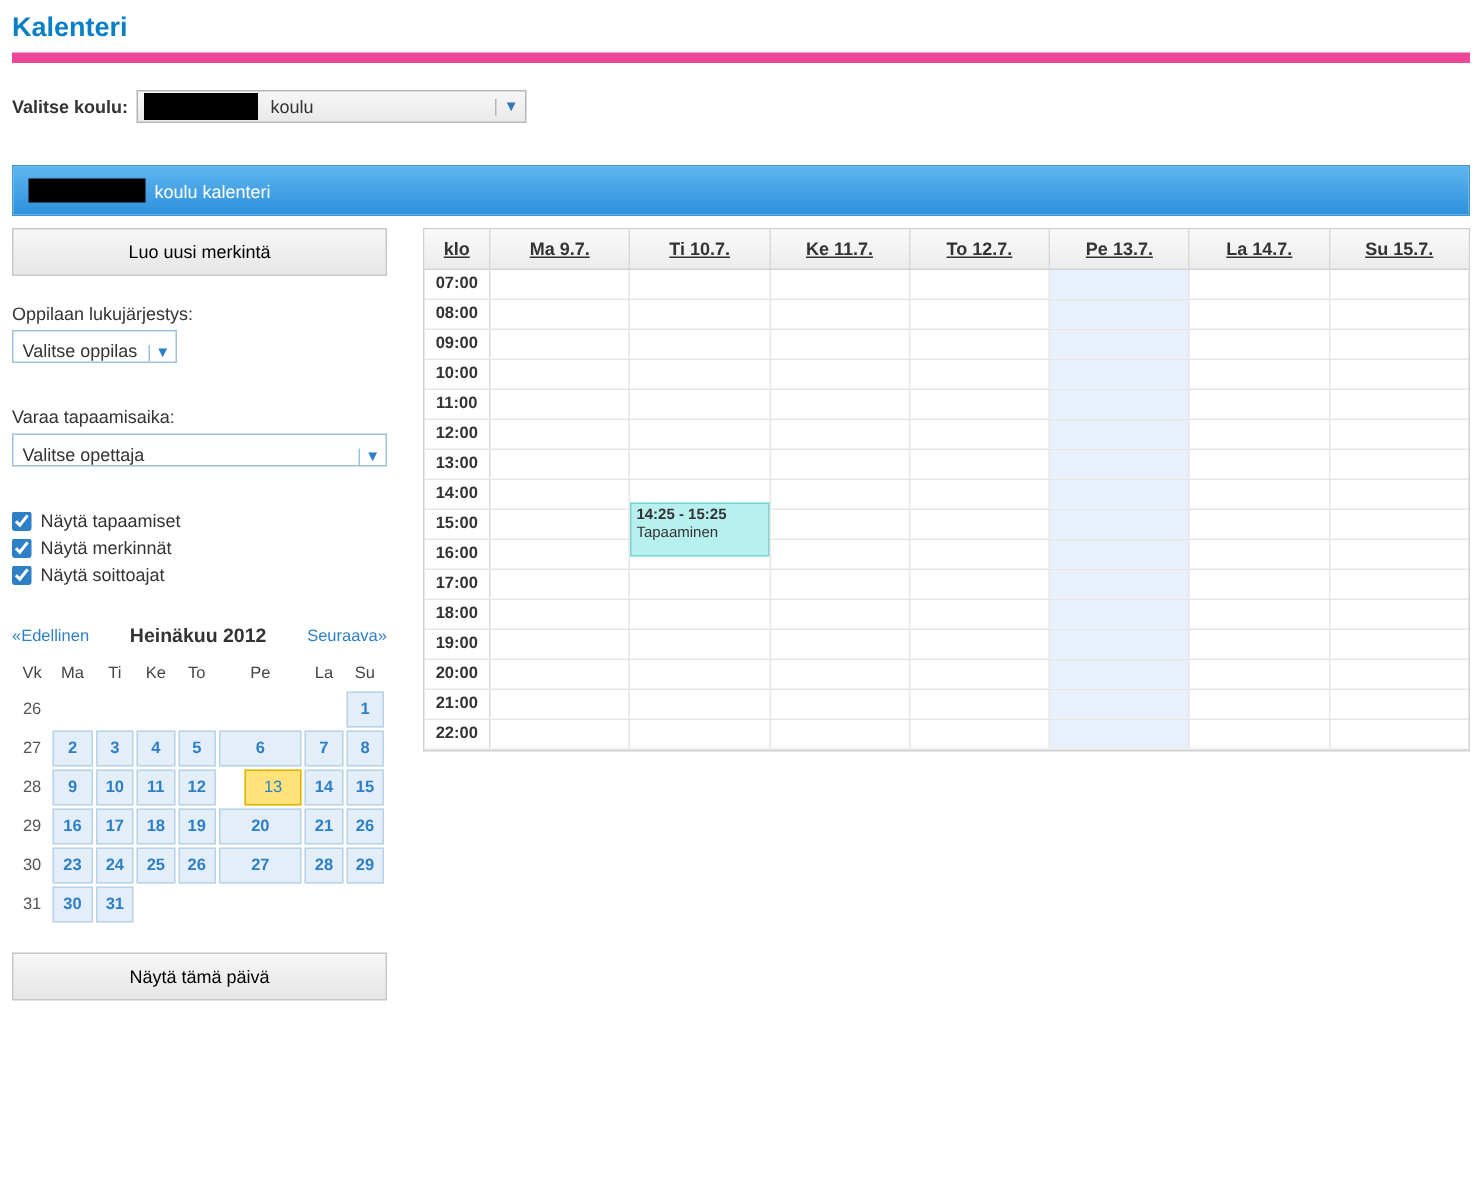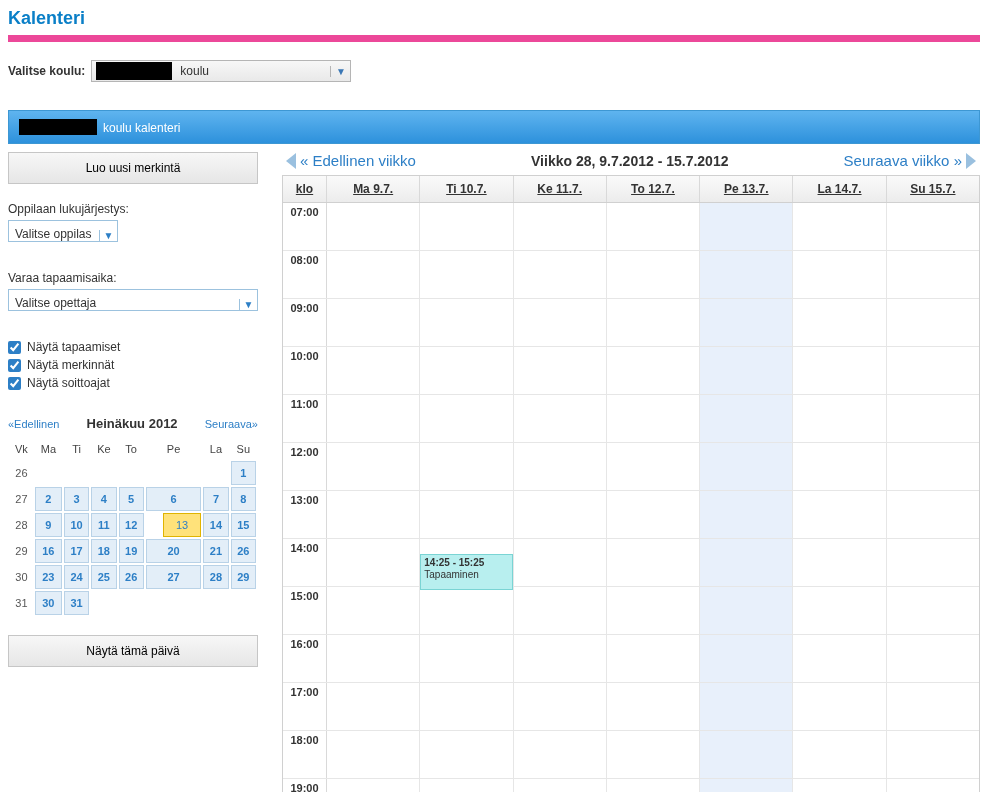--- a/index.html
+++ b/index.html
@@ -49,21 +49,21 @@
 .tri { width: 0; height: 0; display: inline-block; }
 .tri.l { border-top: 8px solid transparent; border-bottom: 8px solid transparent; border-right: 10px solid #9ac0df; }
 .tri.r { border-top: 8px solid transparent; border-bottom: 8px solid transparent; border-left: 10px solid #9ac0df; }
 
 .grid { border: 1px solid #d0d0d0; }
 .grid .head { display: flex; background: linear-gradient(#fafafa,#ececec); border-bottom: 1px solid #d0d0d0; }
 .grid .head .hcell { flex: 1; text-align: center; font-weight: bold; padding: 6px 0; border-right: 1px solid #d9d9d9; font-size: 12px; text-decoration: underline; }
 .grid .head .hcell:last-child { border-right: none; }
 .grid .head .hcell.klo { flex: 0 0 44px; }
 .grid .body { position: relative; }
-.grid .row { display: flex; height: 48px; border-bottom: 1px solid #e6e6e6; }
+.grid .row { display: flex; height: 20px; border-bottom: 1px solid #e6e6e6; }
 .grid .row .tcell { flex: 0 0 44px; text-align: center; font-weight: bold; font-size: 11px; padding-top: 3px; border-right: 1px solid #d9d9d9; }
 .grid .row .dcell { flex: 1; border-right: 1px solid #e6e6e6; position: relative; }
 .grid .row .dcell:last-child { border-right: none; }
 .grid .row .dcell.today { background: #e8f0fb; }
 
 .event { position: absolute; left: 0; right: 0; background: #b8efef; border: 1px solid #7ad4d4; font-size: 10px; padding: 2px 3px; line-height: 1.2; }
 .event .etime { font-weight: bold; }
 </style>
 </head>
 <body>
@@ -268,31 +268,20 @@
               <td></td>
             </tr>
           </tbody>
       </table>
     </div>
 
     <button class="sidebtn" style="margin-top:18px">Näytä tämä päivä</button>
   </div>
 
   <div class="main">
-    <div class="weeknav">
-      <span class="prev">
-        <span class="tri l"></span>
-        <span>« Edellinen viikko</span>
-      </span>
-      <span class="wtitle">Viikko 28, 9.7.2012 - 15.7.2012</span>
-      <span class="next">
-        <span>Seuraava viikko »</span>
-        <span class="tri r"></span>
-      </span>
-    </div>
 
     <div class="grid">
       <div class="head" id="grid-head">
           <div class="hcell klo">klo</div>
           <div class="hcell">Ma 9.7.</div>
           <div class="hcell">Ti 10.7.</div>
           <div class="hcell">Ke 11.7.</div>
           <div class="hcell">To 12.7.</div>
           <div class="hcell">Pe 13.7.</div>
           <div class="hcell">La 14.7.</div>

